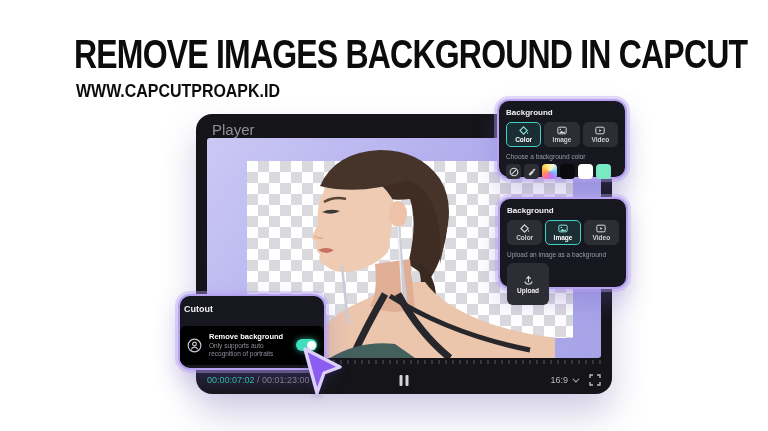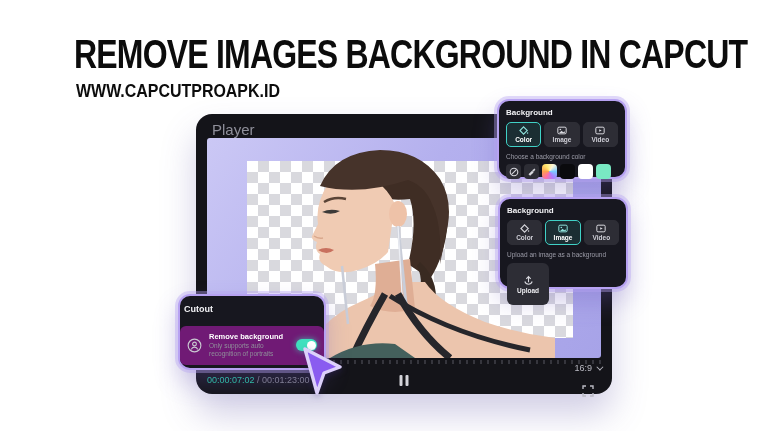--- a/index.html
+++ b/index.html
@@ -24,21 +24,21 @@
     background-size:22px 22px; }
   .portrait { left:83px; top:6px; width:265px; height:214px; }
   .ticks { left:11px; top:246px; width:394px; height:4px;
     background:repeating-linear-gradient(to right,#3e3e46 0 2px,transparent 2px 7px); opacity:.8; }
   .controls { left:11px; top:256px; width:394px; height:20px; display:flex; align-items:center; justify-content:space-between; }
   .timecode { font-size:9px; white-space:nowrap; }
   .time-cur { color:#27c9a4; }
   .time-total { color:#84848e; }
   .pause-btn { position:absolute; left:50%; transform:translateX(-50%); display:flex; gap:3px; cursor:pointer; }
   .pause-btn i { display:block; width:3px; height:11px; background:#d4d4da; border-radius:1px; }
-  .right-ctrls { display:flex; align-items:center; gap:12px;flex-direction:column; }
+  .right-ctrls { display:flex; align-items:center; gap:12px; }
   .ratio { display:flex; align-items:center; gap:4px; color:#b9b9c2; font-size:9px; cursor:pointer; }
   .caret { width:5px; height:5px; border-right:1.4px solid #b9b9c2; border-bottom:1.4px solid #b9b9c2;
     transform:rotate(45deg) translateY(-2px); }
 
   
   .fpanel { background:#17171f; border:2px solid #b7a2f2; border-radius:12px;
     box-shadow:0 0 0 3px rgba(183,162,242,.40), 0 12px 24px rgba(110,90,190,.30); color:#fff; }
   .fp-title { font-size:8px; font-weight:bold; color:#f2f2f5; }
   .tabs { display:flex; gap:3px; margin-top:5px; }
   .tab { width:37px; height:25px; background:#2d2d35; border:1px solid #2d2d35; border-radius:5px;
@@ -57,21 +57,21 @@
   .sw.mint { background:#79e9c3; }
 
   .panel-image { left:498px; top:197px; width:130px; height:92px; padding:7px; }
   .upload-btn { margin-top:5px; width:42px; height:42px; background:#2d2d35; border-radius:6px;
     display:flex; flex-direction:column; align-items:center; justify-content:center; gap:2px; cursor:pointer; }
   .upload-btn .ulabel { font-size:6.5px; color:#eeeef2; font-weight:bold; }
 
   
   .panel-cutout { left:178px; top:294px; width:148px; height:76px; padding:6px 0; }
   .cut-title { font-size:9px; font-weight:bold; color:#f2f2f5; margin:2px 0 5px 4px; }
-  .cut-row { background:#701a75; border-radius:6px; padding:6px 7px; display:flex; align-items:center; gap:7px;margin-top:12px; }
+  .cut-row { background:#000000; border-radius:6px; padding:6px 7px; display:flex; align-items:center; gap:7px;margin-top:12px; }
   .cut-text { flex:1; }
   .cut-label { font-size:7.5px; font-weight:bold; color:#ffffff; }
   .cut-desc { font-size:6.5px; color:#8f8f9a; line-height:1.3; margin-top:1px; }
   .toggle { width:21px; height:12px; border-radius:7px; background:#3fe0be; position:relative; cursor:pointer;
     box-shadow:0 0 6px rgba(63,224,190,.7); flex:none; }
   .toggle .knob { position:absolute; right:1.5px; top:1.5px; width:9px; height:9px; border-radius:50%; background:#ffffff; }
 
   .cursor { left:299px; top:345px; width:46px; height:54px; filter:drop-shadow(0 2px 3px rgba(60,40,120,.35)); }
 </style>
 </head>

